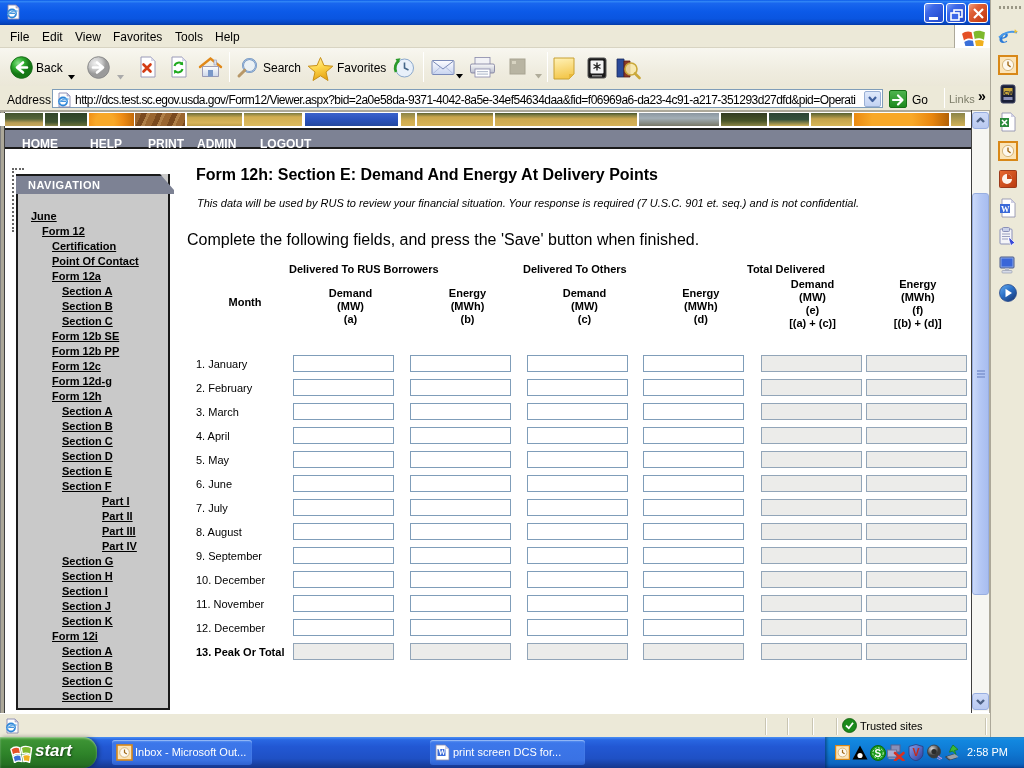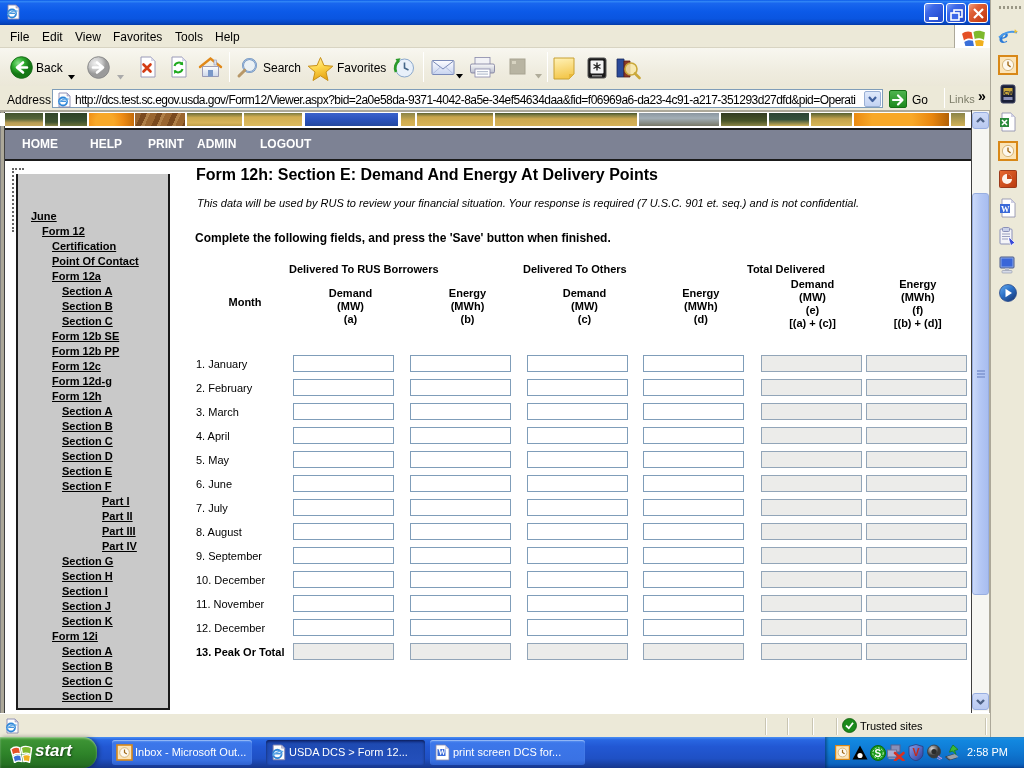--- a/index.html
+++ b/index.html
@@ -46,39 +46,39 @@
   #linkslabel { left:949px; top:7px; font-size:11px; color:#7c7c68; }
 
   
   #content { left:0; top:110px; width:990px; height:603px; background:#fff; }
   #cbl { left:0; top:0; width:5px; height:603px; background:linear-gradient(90deg,#808080 0 1px,#aca899 1px 4px,#404040 4px 5px); }
   #cbt { left:0; top:0; width:990px; height:2px; background:#aca899; }
   #cbr { left:971px; top:0; width:1px; height:603px; background:#404040; }
   #cbr2 { left:989px; top:0; width:1px; height:603px; background:#aca899; }
   #banner { left:0px; top:3px; width:971px; height:13px; background:#fff; }
   #banner div { position:absolute; top:0; height:13px; border-right:1px solid #fff; }
-  #topnav { left:5px; top:18px; width:966px; height:33px; background:#7d8294; border-top:2px solid #1a1a1a; border-bottom:2px solid #1a1a1a; }
+  #topnav { left:5px; top:18px; width:966px; height:21px; background:#7d8294; border-top:2px solid #1a1a1a; border-bottom:2px solid #1a1a1a; }
   #topnav a { position:absolute; top:7px; color:#fff; font-weight:bold; font-size:12px; text-decoration:none; }
   #userinfo { position:absolute; top:7px; left:401px; color:#eeeef4; font-size:10px; letter-spacing:1.0px; white-space:nowrap; }
 
   
   #navpanel { left:16px; top:64px; width:154px; height:536px; background:#c9c9c9; border:2px solid #1a1a1a; border-top:none; }
   #navhead { left:-2px; top:0; width:158px; height:20px; background:#7d8294; border-top:2px solid #1a1a1a;
      clip-path:polygon(0 0, 144px 0, 158px 16px, 158px 20px, 0 20px); }
   #navhead span { position:absolute; left:12px; top:3px; color:#fff; font-weight:bold; font-size:11px; letter-spacing:0.5px; }
   #navlinks { left:0; top:35px; width:154px; }
   #navlinks div { height:15px; font-size:11px; font-weight:bold; line-height:15px; }
   #navlinks u { color:#000; }
   .ind1 { padding-left:13px; } .ind2 { padding-left:24px; } .ind3 { padding-left:34px; } .ind4 { padding-left:44px; } .ind5 { padding-left:84px; }
 
   
   #main { left:180px; top:45px; width:790px; }
   #ftitle { left:16px; top:11px; font-size:16px; font-weight:bold; }
   #fitalic { left:17px; top:42px; font-size:11px; font-style:italic; }
-  #fbold { left:15px; top:76px; font-size:12px; font-weight:bold; }
+  #fbold { left:7px; top:76px; font-size:16px; font-weight:normal; }
 
   .ghead { position:absolute; font-size:11px; font-weight:bold; width:160px; }
   .chead { position:absolute; font-size:11px; font-weight:bold; text-align:center; width:110px; line-height:13px; }
   .rowlabel { position:absolute; left:16px; font-size:11px; white-space:nowrap; }
   .ibox { position:absolute; width:101px; height:17px; border:1px solid #7f9db9; background:#fff; }
   .gbox { background:#ececea; border:1px solid #92a5b8; }
 
   
   #vscroll { left:972px; top:1px; width:17px; height:600px; background:#f6f6f2; }
   .sbtn { position:absolute; left:0; width:17px; height:17px; border-radius:3px;
@@ -329,20 +329,23 @@
     <a style="left:17px">HOME</a>
       <a style="left:85px">HELP</a>
       <a style="left:143px">PRINT</a>
     <a style="left:192px">ADMIN</a>
       <a style="left:255px">LOGOUT</a>
   </div>
 
   <div class="abs" style="left:12px;top:58px;width:12px;height:2px;border-top:2px dotted #666"></div>
   <div class="abs" style="left:12px;top:58px;width:2px;height:64px;border-left:2px dotted #666"></div>
   <div id="navpanel" class="abs">
+    <div id="navhead" class="abs">
+        <span>NAVIGATION</span>
+      </div>
     <div id="navlinks" class="abs">
       <div class="ind1"><u>June</u></div>
       <div class="ind2"><u>Form 12</u></div>
       <div class="ind3"><u>Certification</u></div>
       <div class="ind3"><u>Point Of Contact</u></div>
       <div class="ind3"><u>Form 12a</u></div>
       <div class="ind4"><u>Section A</u></div>
       <div class="ind4"><u>Section B</u></div>
       <div class="ind4"><u>Section C</u></div>
       <div class="ind3"><u>Form 12b SE</u></div>
@@ -602,33 +605,20 @@
         </svg></div>
     </div>
   <div class="taskbtn" style="left:112px;width:140px">
       <span>Inbox - Microsoft Out...</span>
       <div style="position: absolute; left: 4px; top: 4px; width: 17px; height: 17px;"><svg width="17" height="17" viewBox="0 0 17 17">
           <rect x="1" y="1" width="15" height="15" fill="#fbe4b8" stroke="#d88818" stroke-width="1.6"></rect>
           <circle cx="8.5" cy="8.5" r="4.8" fill="#fdf8ee" stroke="#caa86a" stroke-width="0.8"></circle>
           <path d="M8.5 5.5 V8.5 L10.8 10" stroke="#a06a1a" stroke-width="1.2" fill="none"></path>
         </svg></div>
     </div>
-  <div class="taskbtn pressed" style="left:266px;width:159px">
-      <span>USDA DCS &gt; Form 12...</span>
-      <div style="position: absolute; left: 4px; top: 4px; width: 17px; height: 17px;"><svg width="17" height="17" viewBox="0 0 17 17">
-          <g transform="scale(1.05)">
-            <path d="M3 1h8l3 3v11H3z" fill="#fdfdfd" stroke="#8888b0" stroke-width="0.9"></path>
-            <path d="M11 1l3 3h-3z" fill="#c8c8e0" stroke="#8888b0" stroke-width="0.5"></path>
-            <circle cx="7" cy="9.5" r="4" fill="none" stroke="#2e86d8" stroke-width="1.8"></circle>
-            <path d="M3.5 9.3h7.2" stroke="#fdfdfd" stroke-width="1.6"></path>
-            <path d="M3.6 9.3h6.8" stroke="#2e86d8" stroke-width="1.2"></path>
-            <path d="M2.6 11 Q7.5 5.8 12.6 7.2" stroke="#62aae8" stroke-width="1.3" fill="none"></path>
-          </g>
-        </svg></div>
-    </div>
   <div class="taskbtn" style="left:430px;width:155px">
       <span>print screen DCS for...</span>
       <div style="position: absolute; left: 4px; top: 4px; width: 17px; height: 17px;"><svg width="17" height="17" viewBox="0 0 17 17">
           <path d="M2 1h9l4 4v11H2z" fill="#fff" stroke="#8888aa" stroke-width="0.8"></path>
           <path d="M11 1l4 4h-4z" fill="#d0d0e4"></path>
           <rect x="3.5" y="5" width="8" height="7" fill="#3a6ad8"></rect>
           <text x="4.2" y="11" font-size="7.5" font-weight="bold" fill="#fff" font-family="Liberation Serif">W</text>
         </svg></div>
     </div>
   <div id="tray" class="abs">

